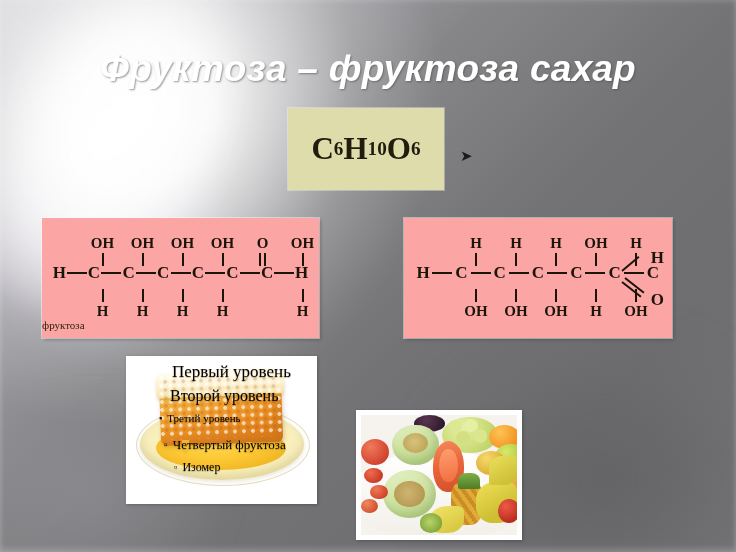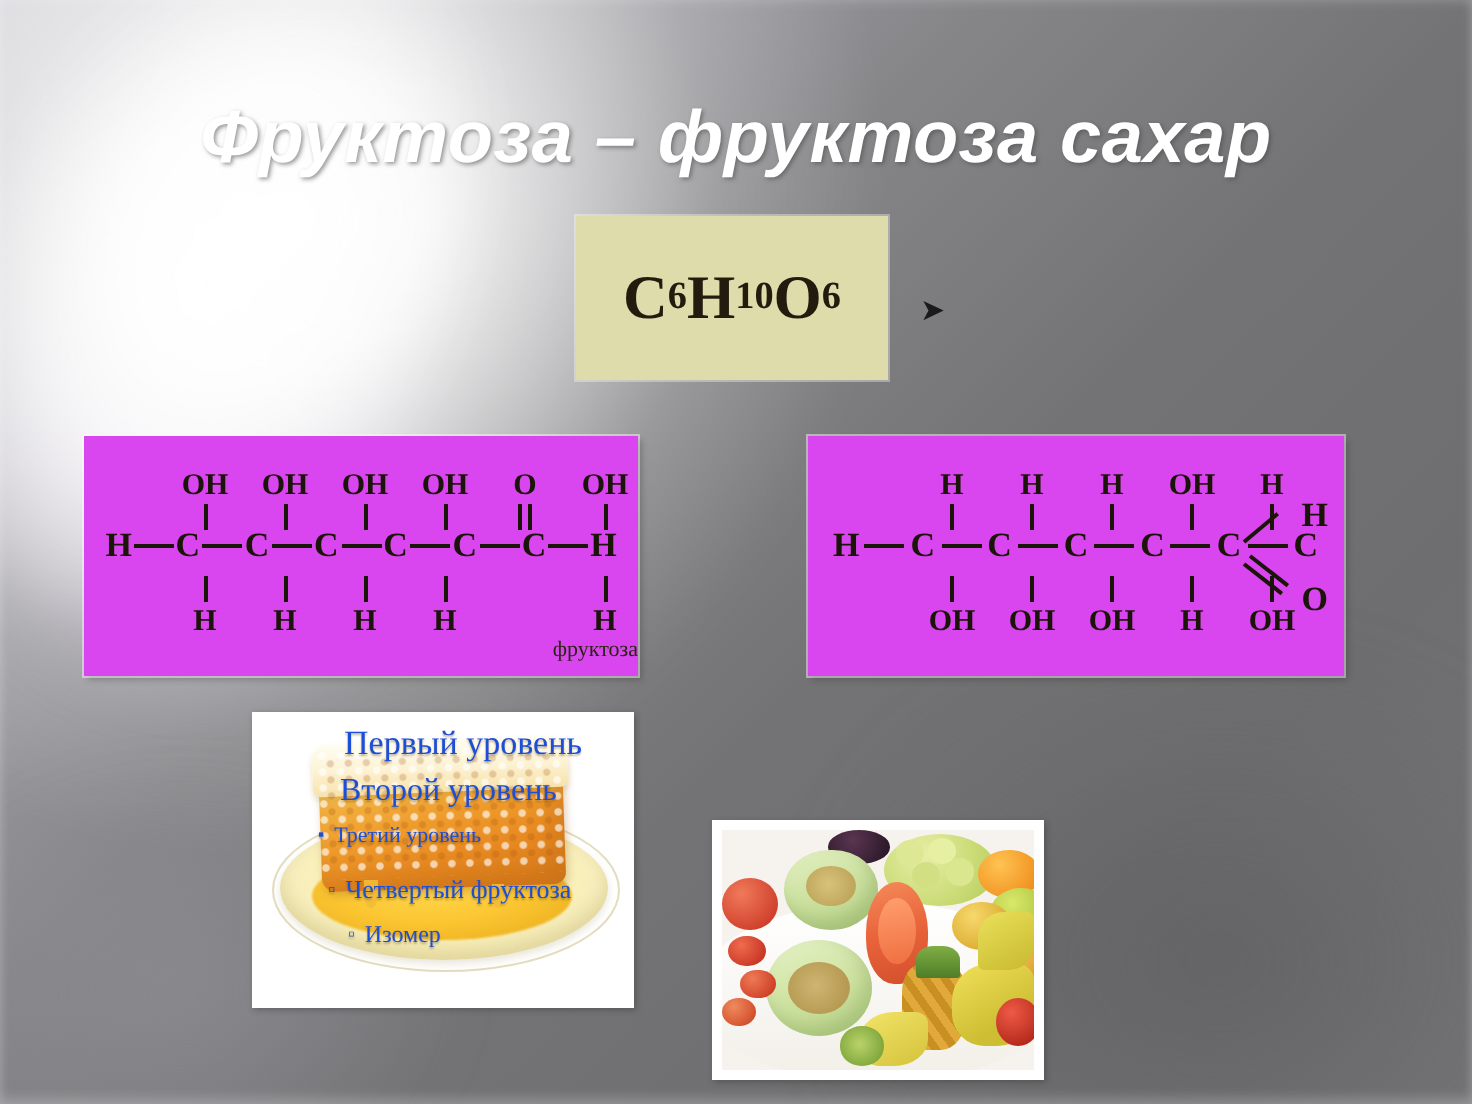--- a/index.html
+++ b/index.html
@@ -46,41 +46,41 @@
     font-family:"Liberation Serif",serif;font-weight:bold;font-size:31px;color:#221c0f;}
   .formula sub{font-size:.62em;vertical-align:-.28em;font-weight:bold;}
 
   
   .bullet-row{position:absolute;left:460px;top:148px;display:flex;align-items:center;gap:7px;}
   .bullet-mark{color:#1a1a1a;font-size:15px;line-height:1;}
   .bullet-text{font-family:"Liberation Serif",serif;font-style:italic;font-weight:bold;
     font-size:22px;color:#ffffff;white-space:pre;text-shadow:1px 1px 1px rgba(60,60,60,.5);}
 
   
-  .struct{position:absolute;background:#d946ef;box-shadow:0 0 0 1px rgba(255,255,255,.45), 2px 2px 3px rgba(40,40,40,.28);}
+  .struct{position:absolute;background:#fca5a5;box-shadow:0 0 0 1px rgba(255,255,255,.45), 2px 2px 3px rgba(40,40,40,.28);}
   #struct-fructose{left:42px;top:218px;width:277px;height:120px;}
   #struct-glucose{left:404px;top:218px;width:268px;height:120px;}
 
   .chain{position:absolute;left:0;top:0;width:100%;height:100%;
     font-family:"Liberation Serif",serif;font-weight:bold;color:#1a1508;}
   .row{position:absolute;left:0;width:100%;display:flex;justify-content:center;}
   .cell{width:40px;text-align:center;font-size:15px;line-height:16px;}
   .r-top{top:17px;}
   .r-vb1{top:34px;}
   .r-vb2{top:70px;}
   .r-bot{top:85px;}
   .vbond{width:40px;text-align:center;}
   .vbond i{display:inline-block;width:2px;height:13px;background:#1a1508;}
   .vbond.dbl i{width:2px;height:13px;background:#1a1508;margin:0 1.5px;}
   .mid-row{position:absolute;top:46px;left:0;width:100%;
     display:flex;justify-content:center;align-items:center;}
   .atom{width:40px;text-align:center;font-size:17px;line-height:18px;}
   .hbond{width:0;position:relative;}
   .hbond i{position:absolute;left:-10px;top:-1px;width:20px;height:2px;background:#1a1508;}
-  .caption{position:absolute;left:0;bottom:7px;width:100%;text-align:right;
+  .caption{position:absolute;left:0;bottom:7px;width:100%;text-align:left;
     font-family:"Liberation Serif",serif;font-size:11px;color:#2b2410;font-weight:normal;}
 
   
   .ald{position:absolute;right:6px;top:30px;width:52px;height:62px;}
   .ald .h{position:absolute;right:2px;top:0;font-size:17px;font-family:"Liberation Serif",serif;font-weight:bold;color:#1a1508;}
   .ald .o{position:absolute;right:2px;bottom:0;font-size:17px;font-family:"Liberation Serif",serif;font-weight:bold;color:#1a1508;}
   .ald .b1{position:absolute;left:8px;top:22px;width:22px;height:2px;background:#1a1508;transform:rotate(-40deg);transform-origin:left center;}
   .ald .b2a{position:absolute;left:8px;top:33px;width:24px;height:2px;background:#1a1508;transform:rotate(38deg);transform-origin:left center;}
   .ald .b2b{position:absolute;left:11px;top:29px;width:24px;height:2px;background:#1a1508;transform:rotate(38deg);transform-origin:left center;}
 
@@ -111,21 +111,21 @@
     box-shadow:0 2px 3px rgba(190,160,90,.3);}
   .comb-cells{position:absolute;left:32px;top:16px;width:124px;height:66px;transform:rotate(-2deg);
     background-image:radial-gradient(circle at 4px 4px, rgba(255,255,255,.85) 1.6px, rgba(255,255,255,0) 2.2px);
     background-size:9px 8px;opacity:.75;}
   .comb-cells2{position:absolute;left:36px;top:20px;width:116px;height:58px;transform:rotate(-2deg);
     background-image:radial-gradient(circle at 4px 4px, rgba(160,80,15,.35) 1.5px, rgba(160,80,15,0) 2.1px);
     background-size:9px 8px;opacity:.7;}
   .drip{position:absolute;background:#f3bb36;border-radius:0 0 50% 50%;opacity:.9;}
 
   
-  .ph-text{position:absolute;left:0;top:0;width:100%;height:100%;color:#1d4ed8;
+  .ph-text{position:absolute;left:0;top:0;width:100%;height:100%;color:#000000;
     font-family:"Liberation Serif",serif;text-shadow:0 1px 1px rgba(120,90,30,.45);}
   .ph-l1{position:absolute;left:46px;top:6px;font-size:17px;}
   .ph-l2{position:absolute;left:44px;top:31px;font-size:16px;}
   .ph-l3{position:absolute;left:33px;top:56px;font-size:11px;}
   .ph-l4{position:absolute;left:38px;top:81px;font-size:13px;}
   .ph-l5{position:absolute;left:48px;top:104px;font-size:12px;}
   .ph-b{display:inline-block;margin-right:5px;font-size:.8em;vertical-align:.1em;}
 
   
   .fruit-wrap{position:relative;width:100%;height:100%;overflow:hidden;background:#f6f3ee;}

